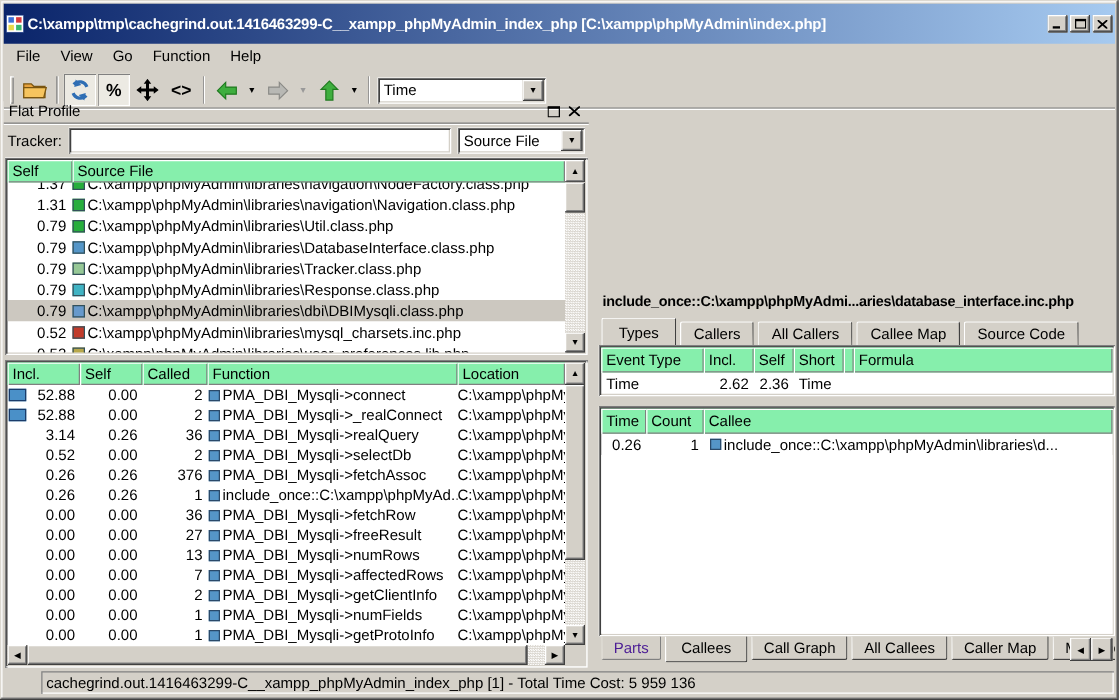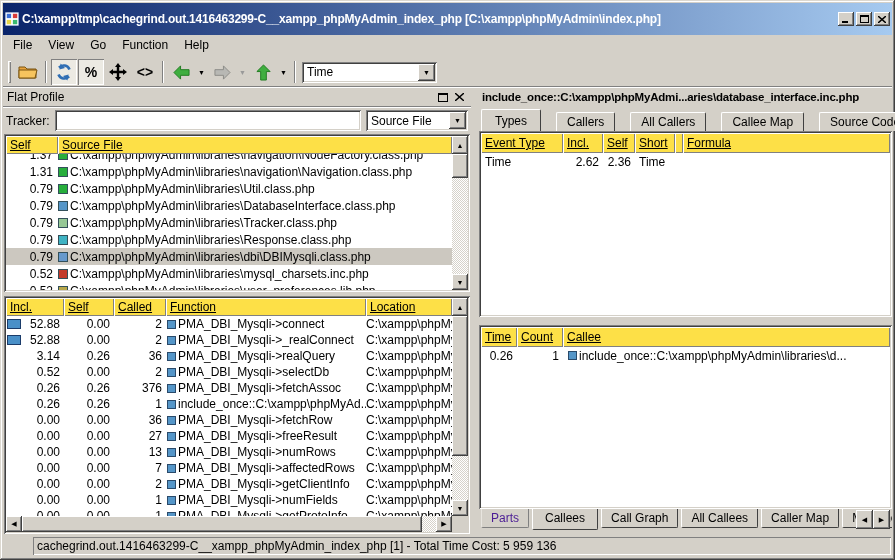--- a/index.html
+++ b/index.html
@@ -34,41 +34,41 @@
   .disabled-txt { color:#999; }
 
   .combo { height:21px; background:#fff; display:flex; align-items:center;
     box-shadow: inset 1px 1px 0 #808080, inset -1px -1px 0 #fff, inset 2px 2px 0 #404040, inset -2px -2px 0 #d4d0c8; }
   .combo .cval { flex:1; padding:0 4px 0 5px; white-space:nowrap; overflow:hidden; }
   .combo .cbtn { width:17px; height:17px; margin-right:2px; background:#d4d0c8; display:flex; align-items:center; justify-content:center;
     font-size:7px; box-shadow: inset -1px -1px 0 #404040, inset 1px 1px 0 #fff, inset -2px -2px 0 #808080; border:0; flex:none; }
   .tb-combo { width:135px; margin-left:2px; }
 
   
-  .main { flex:1; display:flex; min-height:0; }
+  .main { flex:1; display:flex; min-height:0;align-items:flex-end; }
   .leftdock { width:468px; flex:none; display:flex; flex-direction:column; min-height:0; }
   .vsplit { width:8px; flex:none; }
   .rightpanel { flex:1; display:flex; flex-direction:column; min-width:0; }
 
   
   .docktitle { height:19px; flex:none; display:flex; align-items:center; padding:0 4px;
     border-bottom:1px solid #808080; box-shadow:0 1px 0 #fff; }
   .docktitle .dtext { flex:1; }
   .dockicon { width:16px; height:14px; display:flex; align-items:center; justify-content:center; background:transparent; border:0; }
   .searchrow { height:27px; flex:none; display:flex; align-items:center; padding:2px 3px; gap:5px; }
   .searchinput { flex:1; height:21px; background:#fff; border:0; padding:0 4px; font:12px "Liberation Sans",sans-serif;
     box-shadow: inset 1px 1px 0 #808080, inset -1px -1px 0 #fff, inset 2px 2px 0 #404040, inset -2px -2px 0 #d4d0c8; }
   .groupcombo { width:102px; flex:none; }
 
   
   .sunk { background:#fff;
     box-shadow: inset 1px 1px 0 #808080, inset -1px -1px 0 #fff, inset 2px 2px 0 #404040, inset -2px -2px 0 #d4d0c8;
     padding:2px; }
-  .hcell { background:#fde047; box-shadow: inset 1px 1px 0 #fff, inset -1px -1px 0 #808080;
-    padding:1px 4px; white-space:nowrap; overflow:hidden; display:flex; align-items:center;text-decoration:underline; }
+  .hcell { background:#86efac; box-shadow: inset 1px 1px 0 #fff, inset -1px -1px 0 #808080;
+    padding:1px 4px; white-space:nowrap; overflow:hidden; display:flex; align-items:center; }
   .sbtn { background:#d4d0c8; box-shadow: inset -1px -1px 0 #404040, inset 1px 1px 0 #fff, inset -2px -2px 0 #808080;
     display:flex; align-items:center; justify-content:center; font-size:7px; border:0; }
   .strack { background-image: conic-gradient(#fff 25%, #d6d2ca 0 50%, #fff 0 75%, #d6d2ca 0); background-size:2px 2px; position:relative; }
   .sthumb { background:#d4d0c8; box-shadow: inset -1px -1px 0 #404040, inset 1px 1px 0 #fff, inset -2px -2px 0 #808080; }
 
   
   .filetable { height:158px; flex:none; margin:0 1px; display:grid;
     grid-template-columns: 52px 1fr 16px; grid-template-rows: 18px 1fr; }
   .filebody { grid-column:1 / span 2; overflow:hidden; position:relative; }
   .filerows { margin-top:-8px; }
@@ -97,21 +97,21 @@
   .xvthumb { height:140px; flex:none; }
   .xvfill { flex:1; }
   .hscroll { grid-column:1 / span 5; display:flex; }
   .hthumb { width:400px; flex:none; }
   .htrackfill { flex:1; }
   .corner { background:#d4d0c8; }
   .s16 { width:16px; height:16px; flex:none; }
 
   
   .ptitle { height:20px; flex:none; font-weight:bold; font-size:11.5px; padding:3px 3px 0; white-space:nowrap; overflow:hidden; letter-spacing:-0.2px; }
-  .tabs { height:23px; flex:none; display:flex; align-items:flex-end; padding:0 2px;gap:12px; }
+  .tabs { height:23px; flex:none; display:flex; align-items:flex-end; padding:0 2px; }
   .tab { background:#d4d0c8; border:1px solid #404040; border-bottom:none; border-top-color:#fff; border-left-color:#fff;
     border-radius:2px 2px 0 0; padding:2px 10px 2px; margin-right:3px; white-space:nowrap; }
   .tab.active { padding:4px 13px 3px; }
   .typestable { flex:1; min-height:0; display:grid;
     grid-template-columns:82px 40px 32px 40px 8px 1fr; grid-template-rows:20px 17px 1fr; }
   .tcell { padding:0 4px; display:flex; align-items:center; white-space:nowrap; overflow:hidden; }
   .num { justify-content:flex-end; }
   .tfill { grid-column:1 / span 6; background:#fff; }
   .hsplit { height:8px; flex:none; }
   .calleestable { height:184px; flex:none; display:grid;

